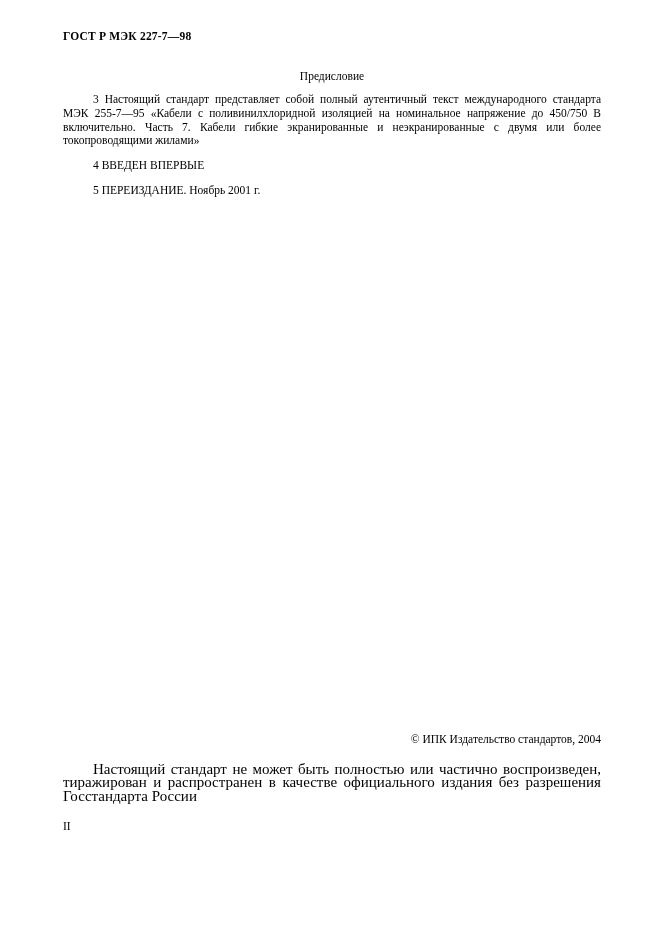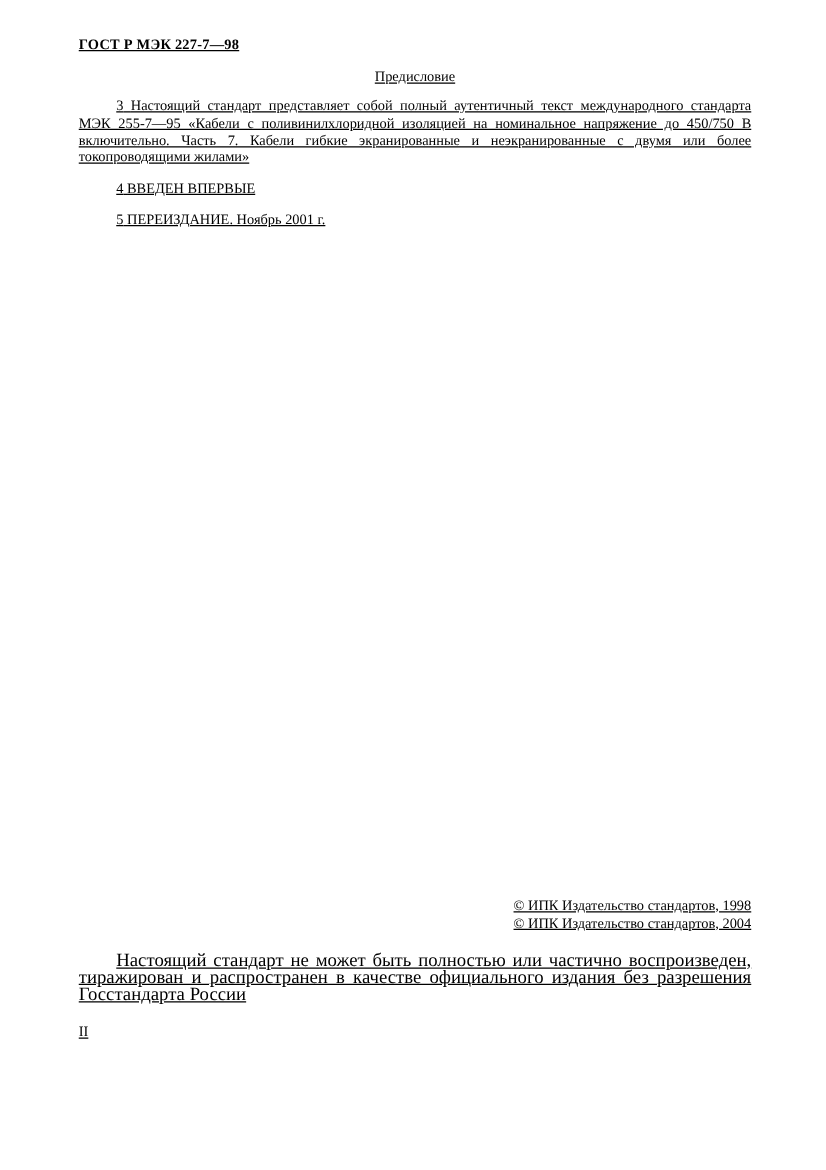--- a/index.html
+++ b/index.html
@@ -9,31 +9,30 @@
     font-family: "Liberation Serif", "DejaVu Serif", serif;
     color: #000000;
     position: relative;
     overflow: hidden;
   }
   .page {
     width: 661px; height: 936px;
     padding: 30px 60px 104px 63px;
     display: flex;
     flex-direction: column;
-    text-decoration: underline;
   }
   .doc-code {
     font-weight: bold;
     font-size: 11.5px;
     letter-spacing: 0.2px;
   }
   .preface-title {
     text-align: center;
     font-size: 11.5px;
-    margin-top: 14px;
+    margin-top: 28px;
   }
   .para {
     font-size: 11.5px;
     line-height: 13.8px;
     text-align: justify;
     text-indent: 30px;
     margin-top: 11px;
   }
   .lead-bold { font-weight: bold; }
   .spacer { flex: 1 1 auto; }
@@ -67,21 +66,20 @@
 
   <p class="para"><span>3</span> <span>Настоящий стандарт представляет собой полный аутентичный текст международного стандарта МЭК 255-7—95 «Кабели с поливинилхлоридной изоляцией на номинальное напряжение до 450/750 В включительно. Часть 7. Кабели гибкие экранированные и неэкранированные с двумя или более токопроводящими жилами»</span></p>
 
   <p class="para"><span>4</span>  <span>ВВЕДЕН ВПЕРВЫЕ</span></p>
 
   <p class="para"><span>5</span> <span>ПЕРЕИЗДАНИЕ. Ноябрь 2001 г.</span></p>
 
   <div class="spacer"></div>
 
   <div class="copyright">
-    <div>© ИПК Издательство стандартов, 1998</div>
     <div>© ИПК Издательство стандартов, 2004</div>
   </div>
 
   <p class="legal">Настоящий стандарт не  может быть полностью или частично воспроизведен, тиражирован и распространен в качестве официального издания без разрешения Госстандарта России</p>
 
   <div class="page-num">II</div>
 
 </div>
 
 </body></html>

